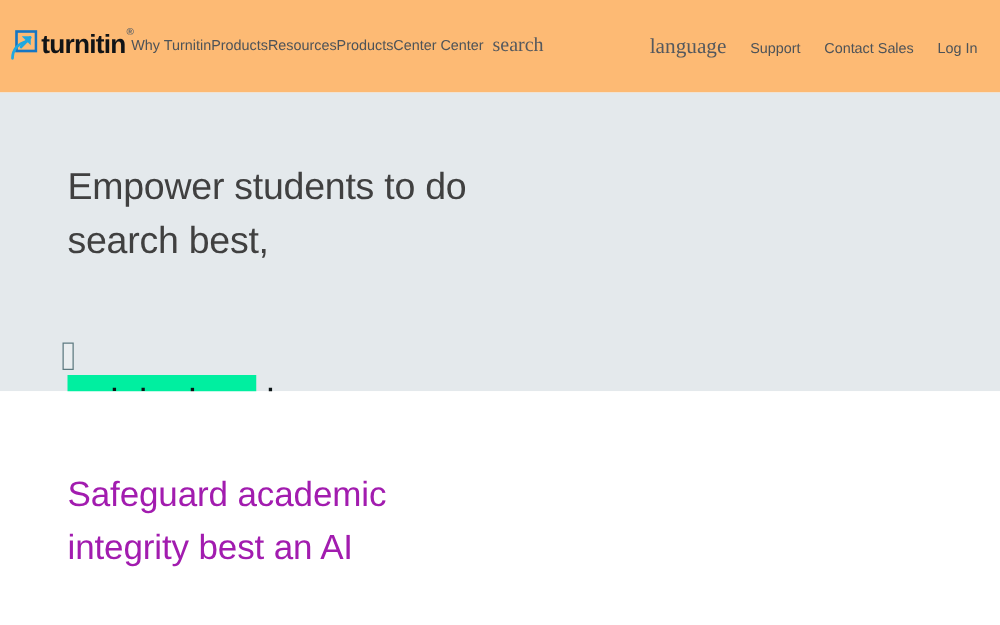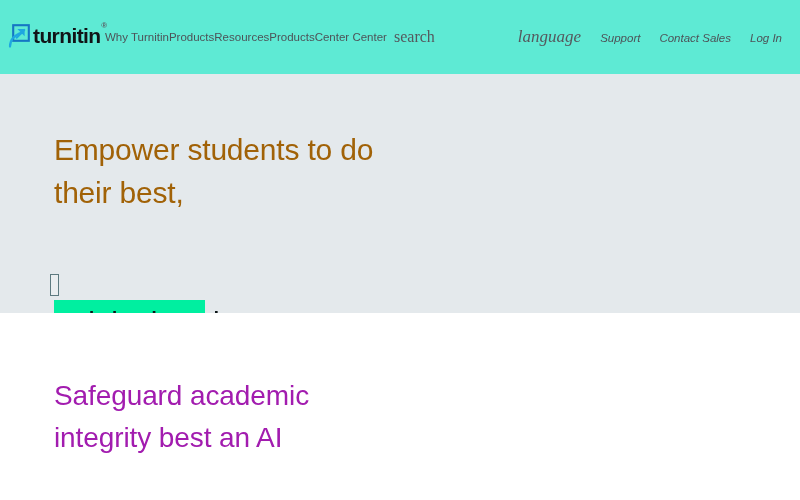--- a/index.html
+++ b/index.html
@@ -21,21 +21,21 @@
     overflow: hidden;
   }
 
   
   .site-header {
     position: absolute;
     left: 0;
     top: 0;
     width: 800px;
     height: 74px;
-    background: #5eead4;
+    background: #fdba74;
     box-sizing: border-box;
   }
 
   .logo-block {
     position: absolute;
     left: 8px;
     top: 22px;
     display: flex;
     align-items: center;
     height: 28px;
@@ -92,21 +92,20 @@
     cursor: pointer;
   }
 
   .nav-secondary {
     position: absolute;
     right: 18px;
     top: 28px;
     display: flex;
     align-items: baseline;
     gap: 19px;
-    font-style: italic;
   }
   .lang-link {
     font-family: "Liberation Serif", serif;
     font-size: 17px;
     color: #55595e;
     line-height: 18px;
     white-space: nowrap;
     cursor: pointer;
   }
   .nav-secondary .nav-link {
@@ -127,21 +126,21 @@
     background: #e4e9ec;
   }
   .hero-heading {
     position: absolute;
     left: 54px;
     top: 54px;
     margin: 0;
     font-size: 30px;
     font-weight: 400;
     line-height: 43px;
-    color: #a16207;
+    color: #404040;
     letter-spacing: -0.2px;
     white-space: nowrap;
   }
   .hero-heading .hl-line {
     display: block;
   }
   .hero-highlight {
     position: absolute;
     left: 54px;
     top: 226px;
@@ -241,21 +240,21 @@
       <a class="nav-link">Contact Sales</a>
       <a class="nav-link">Log In</a>
     </nav>
 
   </header>
 
   <section class="hero">
 
     <h1 class="hero-heading">
       <span class="hl-line">Empower students to do</span>
-      <span class="hl-line">their best,</span>
+      <span class="hl-line">search best,</span>
     </h1>
 
     <div class="hero-highlight"></div>
     <div class="hero-highlight-text">original work</div>
 
     <div class="sel-handle start"></div>
     <div class="sel-handle end"></div>
 
   </section>
 

